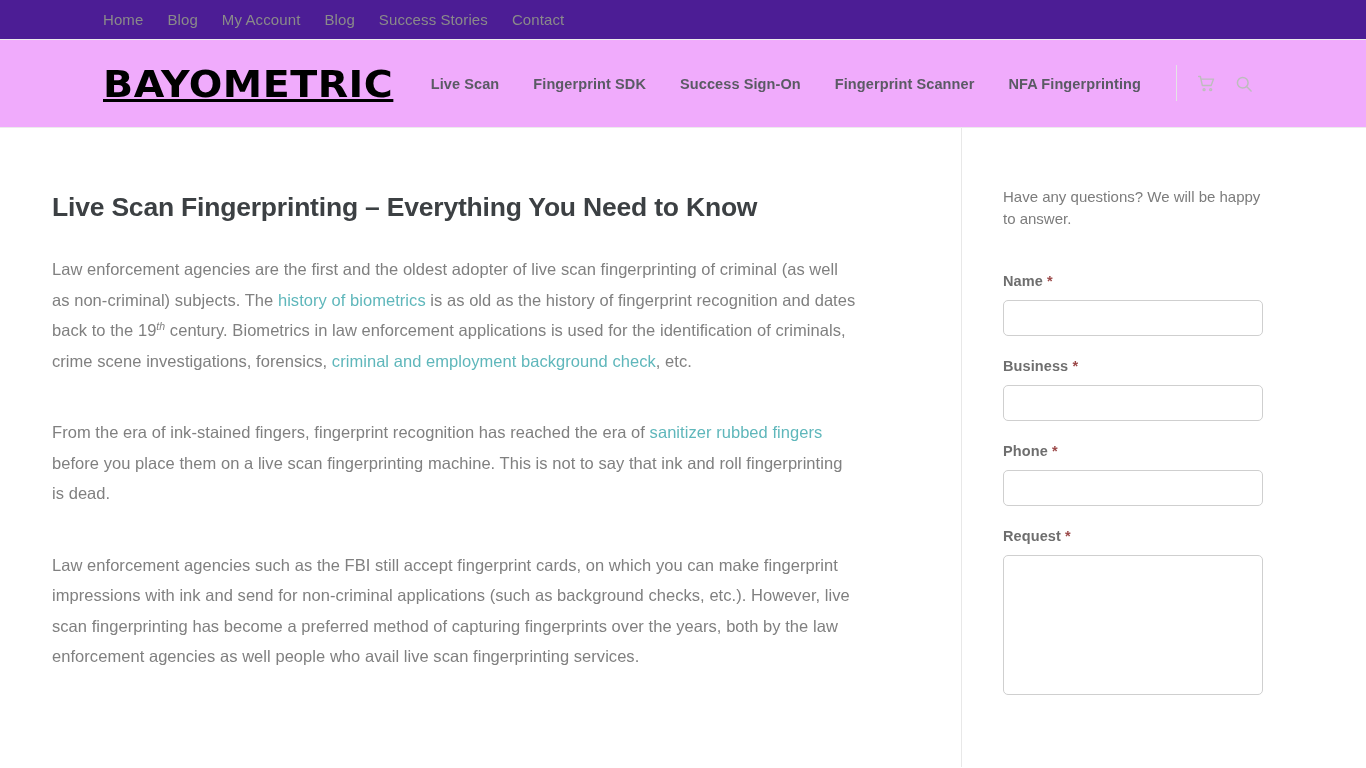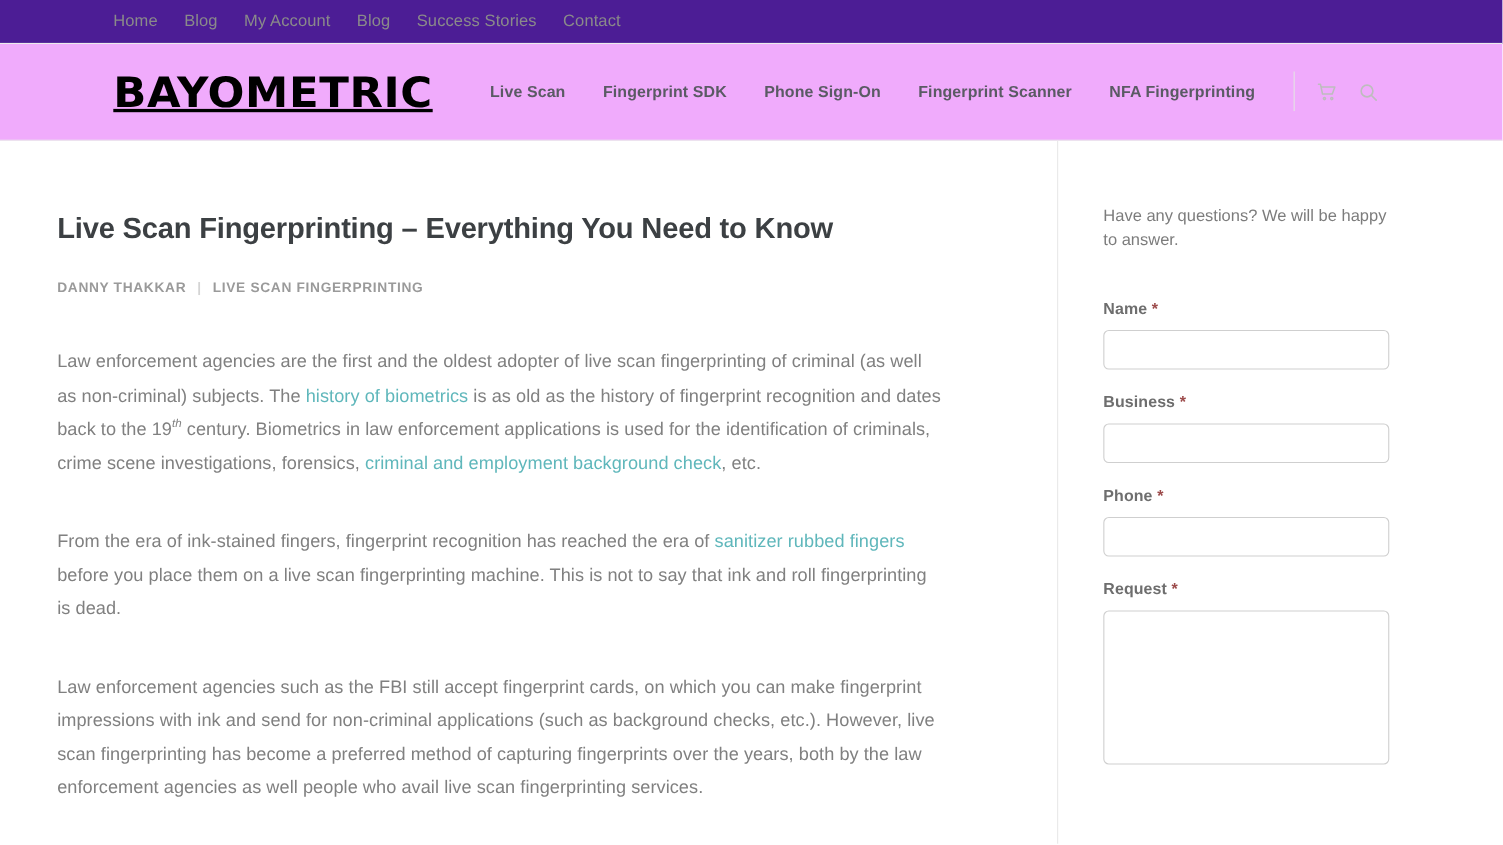--- a/index.html
+++ b/index.html
@@ -195,21 +195,21 @@
     </nav>
 </div>
 
 <header class="header">
   <a class="logo" href="#">BAYOMETRIC</a>
 
   <nav class="mainnav">
     <span id="mainnav-links" style="display:flex;align-items:center;">
         <a class="mainnav-link" href="#">Live Scan</a>
         <a class="mainnav-link" href="#">Fingerprint SDK</a>
-        <a class="mainnav-link" href="#">Phone Sign-On</a>
+        <a class="mainnav-link" href="#">Success Sign-On</a>
         <a class="mainnav-link" href="#">Fingerprint Scanner</a>
         <a class="mainnav-link" href="#">NFA Fingerprinting</a>
       </span>
 
     <span class="nav-divider"></span>
 
     <span class="icon-btn">
       <svg width="21" height="21" viewBox="0 0 24 24" fill="none" stroke="currentColor" stroke-width="1.6" stroke-linecap="round" stroke-linejoin="round">
         <path d="M3 4h2l2.2 10.2h10.1L20 7H6.3"></path>
         <circle cx="9.2" cy="19" r="1.1"></circle>
@@ -224,25 +224,20 @@
       </svg>
     </span>
   </nav>
 </header>
 
 <div class="page">
 
   <main class="content">
     <h1 class="post-title">Live Scan Fingerprinting – Everything You Need to Know</h1>
 
-    <div class="post-meta">
-      <a class="meta-author" href="#">DANNY THAKKAR</a>
-      <span class="meta-sep">|</span>
-      <a class="meta-cat" href="#">LIVE SCAN FINGERPRINTING</a>
-    </div>
 
     <div class="post-body" id="post-body">
         <p><span>Law enforcement agencies are the first and the oldest adopter of live scan fingerprinting of criminal (as well as non-criminal) subjects. The </span><a href="#">history of biometrics</a><span> is as old as the history of fingerprint recognition and dates back to the 19</span><sup>th</sup><span> century. Biometrics in law enforcement applications is used for the identification of criminals, crime scene investigations, forensics, </span><a href="#">criminal and employment background check</a><span>, etc.</span></p>
         <p><span>From the era of ink-stained fingers, fingerprint recognition has reached the era of </span><a href="#">sanitizer rubbed fingers</a><span> before you place them on a live scan fingerprinting machine. This is not to say that ink and roll fingerprinting is dead.</span></p>
         <p><span>Law enforcement agencies such as the FBI still accept fingerprint cards, on which you can make fingerprint impressions with ink and send for non-criminal applications (such as background checks, etc.). However, live scan fingerprinting has become a preferred method of capturing fingerprints over the years, both by the law enforcement agencies as well people who avail live scan fingerprinting services.</span></p>
       </div>
   </main>
 
   <aside class="sidebar">
     <p class="sidebar-intro">Have any questions? We will be happy to answer.</p>

